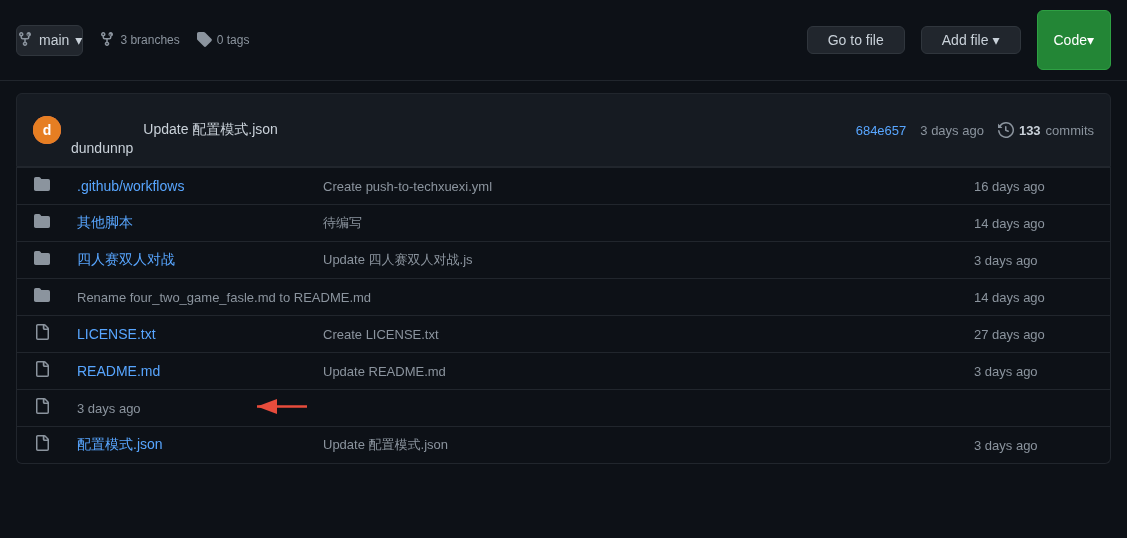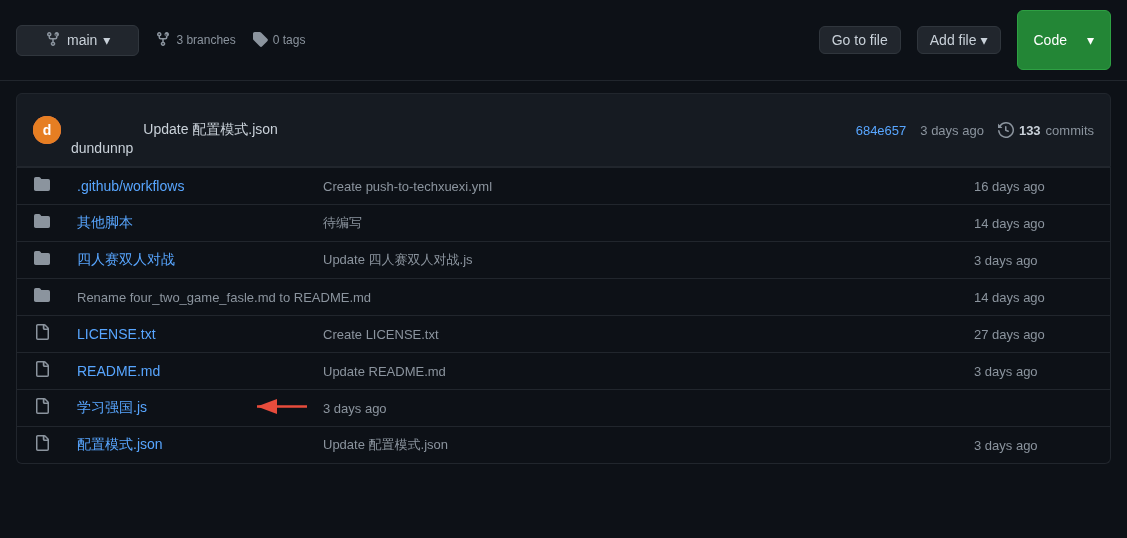--- a/index.html
+++ b/index.html
@@ -20,21 +20,21 @@
       background: #0d1117;
       border-bottom: 1px solid #21262d;
     }
     .branch-selector {
       display: flex;
       align-items: center;
       gap: 6px;
       background: #21262d;
       border: 1px solid #30363d;
       border-radius: 6px;
-      padding: 5px 28px;
+      padding: 5px 0;
       cursor: pointer;
       color: #c9d1d9;
       font-size: 14px;
     }
     .branch-selector .branch-icon {
       color: #8b949e;
     }
     .meta-link {
       display: flex;
       align-items: center;
@@ -46,42 +46,42 @@
     }
     .meta-link .icon { font-size: 14px; }
 
     .spacer { flex: 1; }
 
     .btn-outline {
       background: #21262d;
       border: 1px solid #30363d;
       border-radius: 6px;
       color: #c9d1d9;
-      padding: 5px 12px;
+      padding: 5px 20px;
       cursor: pointer;
       font-size: 14px;
     }
 
     .btn-outline-arrow {
       display: flex;
       align-items: center;
       gap: 4px;
     }
 
     .btn-green {
       background: #238636;
       border: 1px solid #2ea043;
       border-radius: 6px;
       color: #fff;
       padding: 21px 16px;
       cursor: pointer;
       font-size: 14px;
       display: flex;
       align-items: center;
-      gap: 20px;
+      gap: 0;
     }
 
     
     .commit-bar {
       display: flex;
       align-items: center;
       padding: 10px 16px;
       background: #161b22;
       border: 1px solid #21262d;
       border-radius: 6px 6px 0 0;
@@ -292,21 +292,20 @@
           <path d="M2 1.75C2 .784 2.784 0 3.75 0h6.586c.464 0 .909.184 1.237.513l2.914 2.914c.329.328.513.773.513 1.237v9.586A1.75 1.75 0 0 1 13.25 16h-9.5A1.75 1.75 0 0 1 2 14.25Zm1.75-.25a.25.25 0 0 0-.25.25v12.5c0 .138.112.25.25.25h9.5a.25.25 0 0 0 .25-.25V6h-2.75A1.75 1.75 0 0 1 8.75 4.25V1.5Zm6.75.062V4.25c0 .138.112.25.25.25h2.688l-.011-.013-2.914-2.914-.013-.011Z"></path>
         </svg></span>
       <span class="file-name">README.md</span>
       <span class="file-commit-msg">Update README.md</span>
       <span class="file-age">3 days ago</span>
     </div>
     <div class="file-row" style="position: relative;">
       <span class="file-icon"><svg width="16" height="16" viewBox="0 0 16 16" fill="#8b949e">
           <path d="M2 1.75C2 .784 2.784 0 3.75 0h6.586c.464 0 .909.184 1.237.513l2.914 2.914c.329.328.513.773.513 1.237v9.586A1.75 1.75 0 0 1 13.25 16h-9.5A1.75 1.75 0 0 1 2 14.25Zm1.75-.25a.25.25 0 0 0-.25.25v12.5c0 .138.112.25.25.25h9.5a.25.25 0 0 0 .25-.25V6h-2.75A1.75 1.75 0 0 1 8.75 4.25V1.5Zm6.75.062V4.25c0 .138.112.25.25.25h2.688l-.011-.013-2.914-2.914-.013-.011Z"></path>
         </svg></span>
-      <span class="file-name">学习强国.js</span>
       <span class="file-age">3 days ago</span>
       <div style="position: absolute; left: 230px; top: 50%; transform: translateY(-50%); pointer-events: none; z-index: 10;">
         <svg width="80" height="40" viewBox="0 0 80 40" overflow="visible">
           <defs>
             <marker id="arrowhead" markerWidth="8" markerHeight="6" refX="8" refY="3" orient="auto">
               <polygon points="0 0, 8 3, 0 6" fill="#e74c3c"></polygon>
             </marker>
           </defs>
           <path d="M 60 20 Q 30 20 10 20" stroke="#e74c3c" stroke-width="2.5" fill="none" marker-end="url(#arrowhead)"></path>
         </svg>

